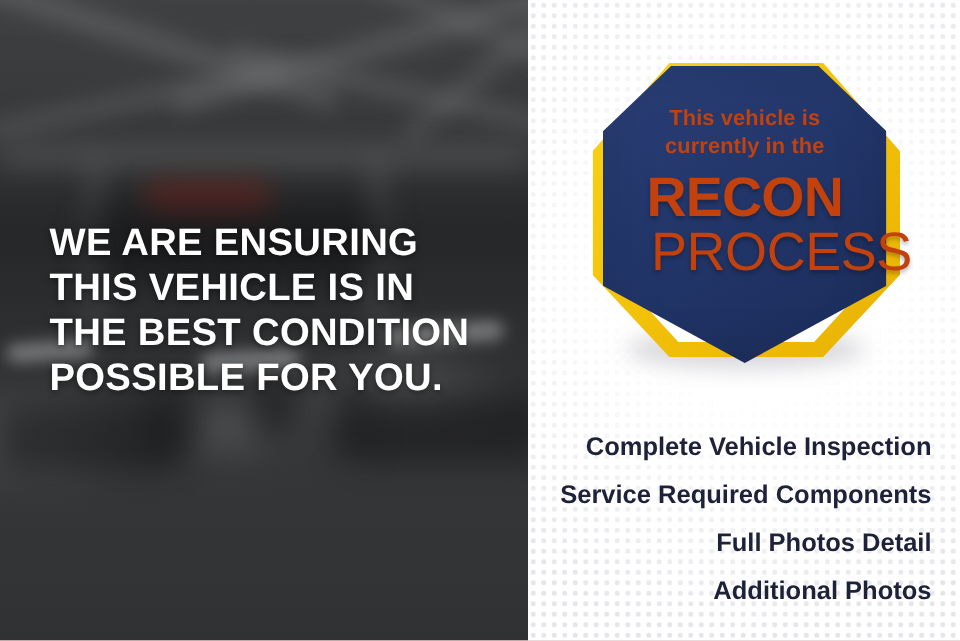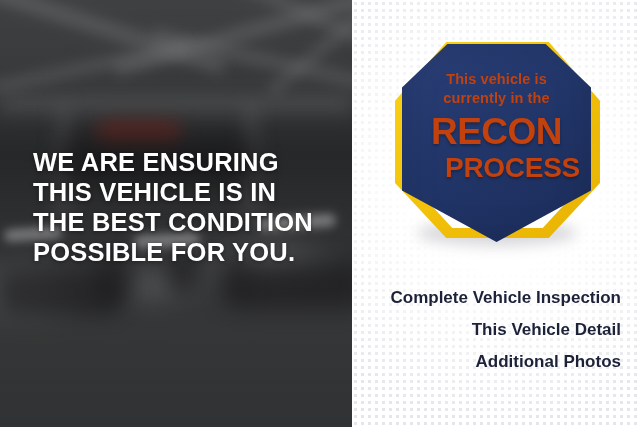--- a/index.html
+++ b/index.html
@@ -203,23 +203,23 @@
   }
   .badge-big {
     margin-top: 5px;
     font-size: 37px;
     line-height: 38px;
     font-weight: 700;
     letter-spacing: -0.5px;
     text-shadow: 0 2px 3px rgba(0,0,0,.28);
   }
   .badge-big2 {
-    font-size: 28px;
+    font-size: 36px;
     line-height: 34px;
-    font-weight: 700;
+    font-weight: 400;
     letter-spacing: -0.3px;
     text-shadow: 0 2px 3px rgba(0,0,0,.28);
     padding-left: 32px;
   }
 
   
   .checklist {
     position: absolute;
     right: 19px;
     top: 282px;
@@ -290,19 +290,20 @@
         <div class="badge-line1">This vehicle is</div>
         <div class="badge-line1" style="margin-top:0">currently in the</div>
         <div class="badge-big">RECON</div>
         <div class="badge-big2">PROCESS</div>
       </div>
     </div>
 
     <div class="checklist">
       <ul>
         <li>Complete Vehicle Inspection</li>
-        <li>This Vehicle Detail</li>
+        <li>Service Required Components</li>
+        <li>Full Photos Detail</li>
         <li>Additional Photos</li>
       </ul>
     </div>
   </div>
 
 </div>
 
 </body></html>

